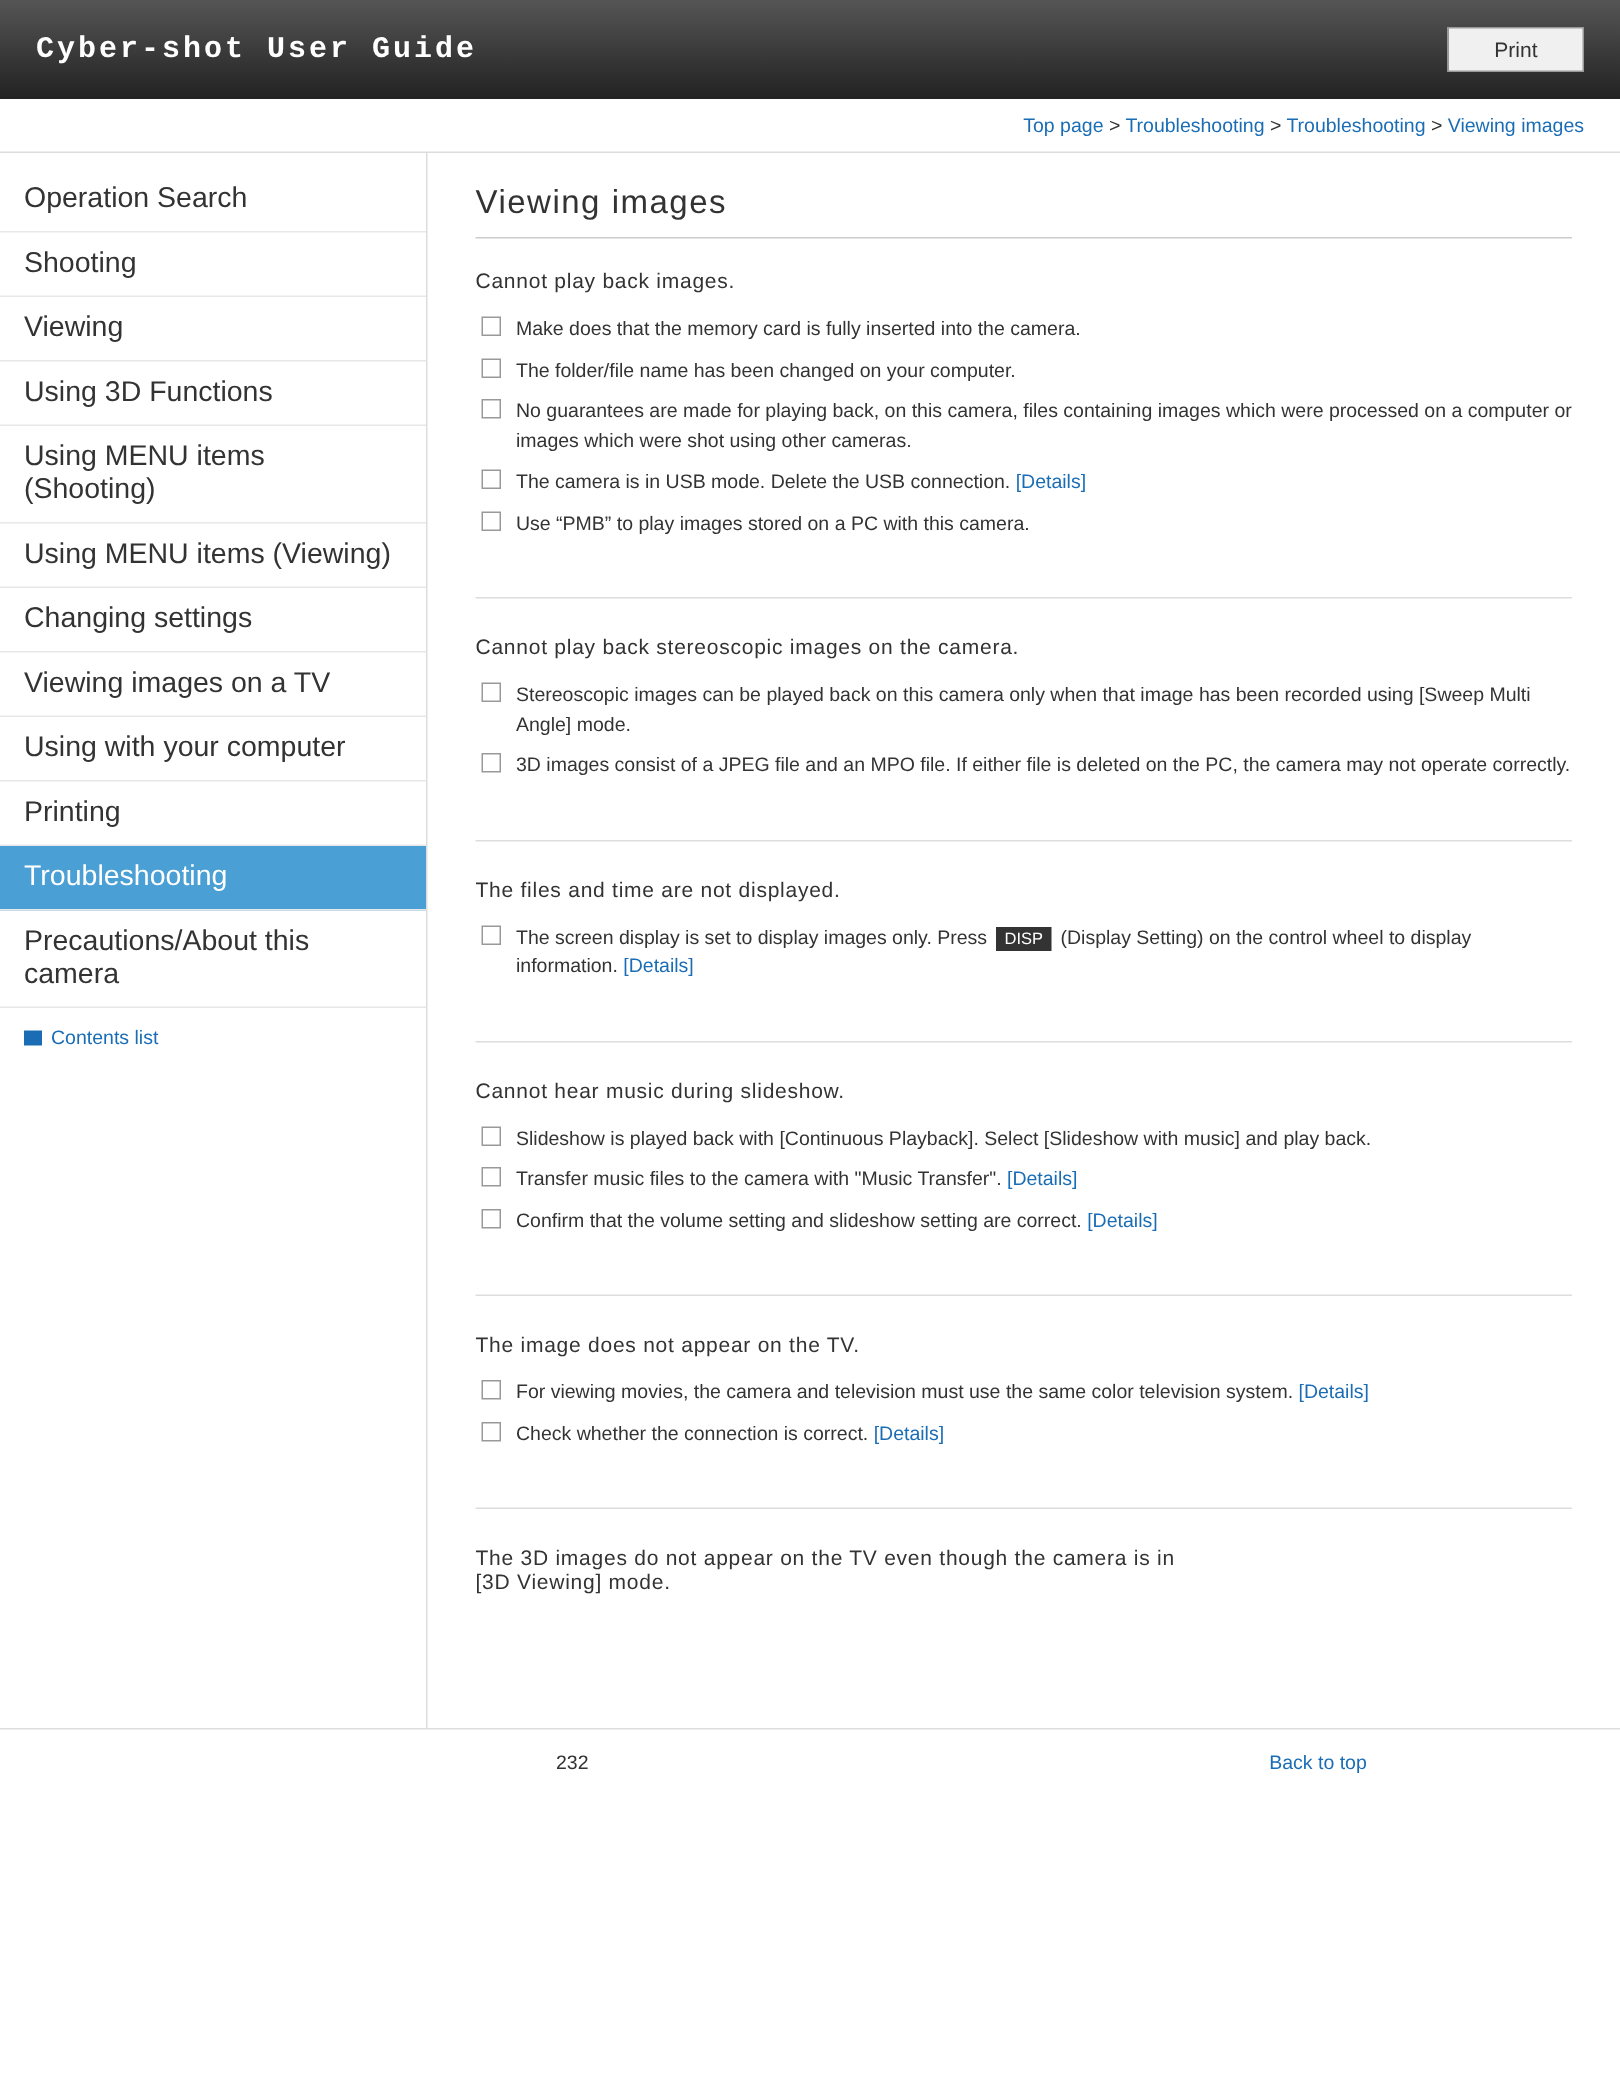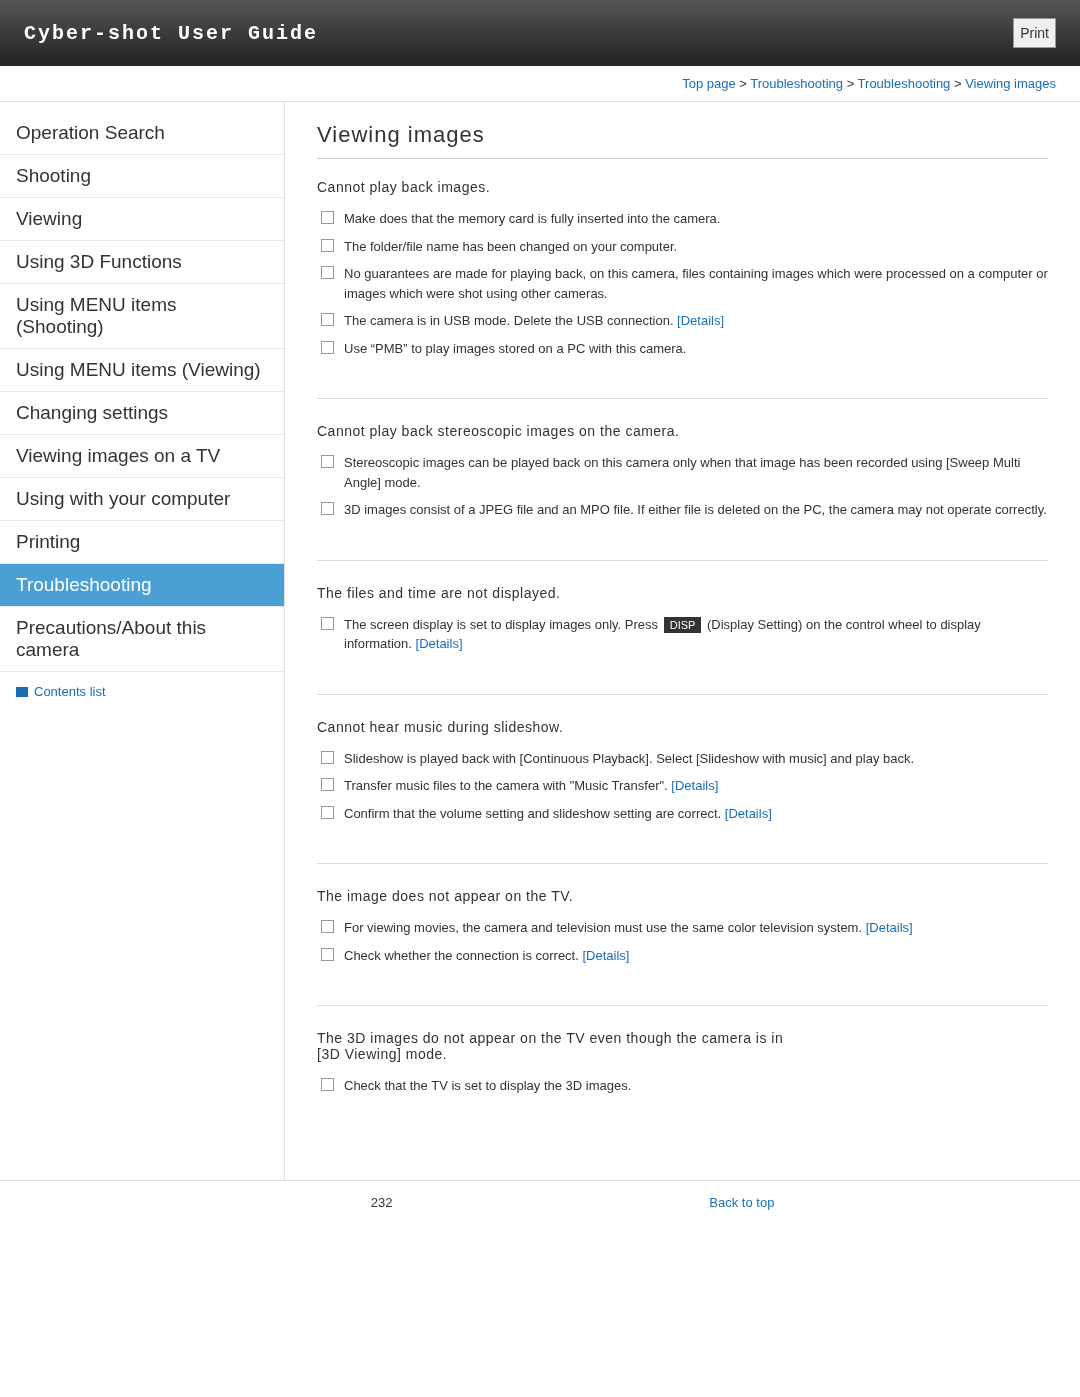--- a/index.html
+++ b/index.html
@@ -16,21 +16,21 @@
     .header-title {
       color: #fff;
       font-size: 20px;
       font-family: 'Courier New', monospace;
       font-weight: bold;
       letter-spacing: 2px;
     }
     .print-btn {
       background: #f0f0f0;
       border: 1px solid #999;
-      padding: 6px 6px;
+      padding: 6px 30px;
       font-size: 14px;
       cursor: pointer;
       color: #333;
     }
 
     
     .breadcrumb-bar {
       padding: 10px 24px;
       text-align: right;
       font-size: 13px;
@@ -263,26 +263,22 @@
       </div>
       <div class="item-row">
         <div class="checkbox"></div>
         <span class="item-text">Check whether the connection is correct. <a href="#">[Details]</a></span>
       </div>
     </div>
 
     <div class="section" style="border-bottom: none;">
       <h2 class="section-title" style="white-space: pre-line;">The 3D images do not appear on the TV even though the camera is in
 [3D Viewing] mode.</h2>
-      <div class="item-row">
-        <div class="checkbox"></div>
-        <span class="item-text">Check that the TV is set to display the 3D images.</span>
-      </div>
     </div>
 
   </div>
 </div>
 
 <div class="footer">
   <span style="flex:1"></span>
   <span class="footer-page">232</span>
-  <a href="#" class="back-to-top" style="flex:1; text-align:left;">Back to top</a>
+  <a href="#" class="back-to-top" style="flex:1; text-align:center;">Back to top</a>
 </div>
 
 </body></html>

